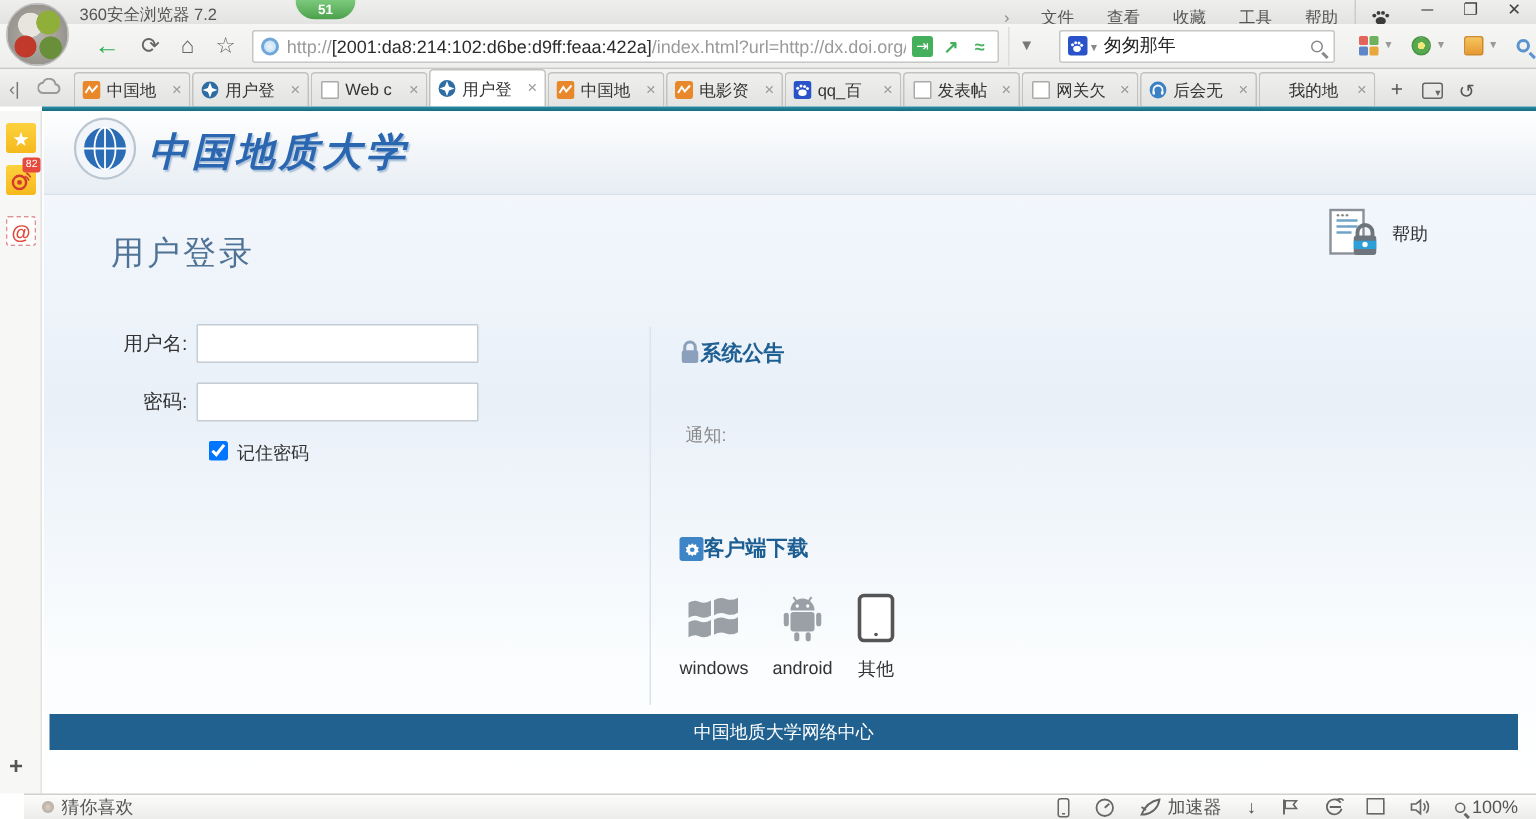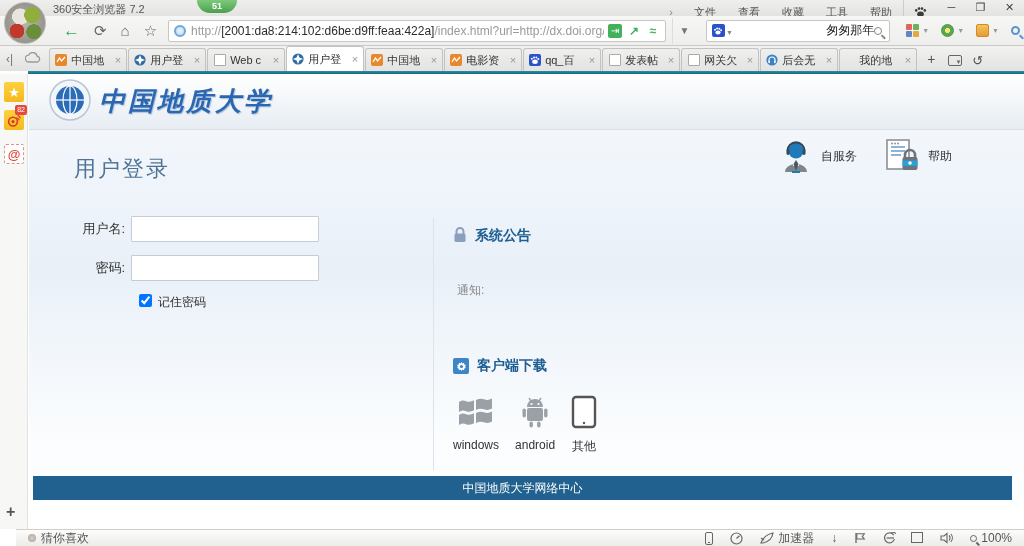--- a/index.html
+++ b/index.html
@@ -46,21 +46,21 @@
   .ua-ic { width:14px; height:14px; display:inline-flex; align-items:center; justify-content:center; }
   .ua-sq { background:#45b05c; color:#fff; font-size:10px; border-radius:2px; }
   .ua-ln { color:#45b05c; font-size:12px; font-weight:bold; }
   .url-drop { width:24px; height:26px; display:flex; align-items:center; justify-content:center;
     color:#777; font-size:10px; border-left:1px solid #ddd; margin-left:6px; }
   .searchbox { width:186px; height:22px; background:#fff; border:1px solid #c6c6c4; border-radius:2px;
     display:flex; align-items:center; padding:0 5px; margin-left:10px; font-size:12px; color:#222; }
   .baidu-sq { width:13px; height:13px; background:#2a52c9; border-radius:2px; flex:none;
     display:flex; align-items:center; justify-content:center; }
   .tiny-drop { font-size:7px; color:#888; margin:4px 3px 0 1px; }
-  .search-text { flex:1; white-space:nowrap; overflow:hidden;text-align:right; }
+  .search-text { flex:1; white-space:nowrap; overflow:hidden; }
   .mag { width:8px; height:8px; border:1.5px solid #888; border-radius:50%; position:relative; flex:none; margin-right:2px; }
   .mag::after { content:""; position:absolute; width:5px; height:1.5px; background:#888;
     transform:rotate(45deg); left:6px; top:8px; }
   .bar-tools { display:flex; align-items:center; margin-left:12px; gap:4px; }
   .tool-group { display:flex; align-items:center; padding:0 4px; }
   .tool-drop { font-size:7px; color:#999; margin-left:3px; }
   .grid-ic { width:13px; height:13px; display:grid; grid-template-columns:6px 6px; grid-gap:1px; }
   .grid-ic i { width:6px; height:6px; border-radius:1px; }
   .shield-ic { width:13px; height:13px; border-radius:50%; background:radial-gradient(#f3e67a 30%, #57a84f 32%); border:1px solid #4b9445; }
   .skin-ic { width:13px; height:13px; border-radius:2px; background:linear-gradient(#f6c45c,#e69a33); border:1px solid #cf8a2b; }
@@ -123,21 +123,21 @@
   .bluebtn { width:92px; height:30px; border:1px solid #7fc0ee; border-radius:3px;
     background:linear-gradient(#58aee8,#2a7ecb 55%,#1a6cc0); color:#fff; font-size:15px;
     display:inline-flex; align-items:center; justify-content:center; gap:0;
     box-shadow:inset 0 1px 0 rgba(255,255,255,.45); }
   .bluebtn .bic { display:inline-flex; padding-right:8px; }
   .bluebtn .btxt { border-left:1px solid rgba(255,255,255,.55); padding-left:9px; letter-spacing:2px; }
 
   .vdivider { position:absolute; left:404px; top:88px; height:252px; border-left:1px solid #dbe4ee; }
 
   .rightcol { position:absolute; left:424px; top:96px; width:300px; }
-  .sec-title { display:flex; align-items:center; gap:8px; font-size:14px; font-weight:bold; color:#1d5e93; }
+  .sec-title { display:flex; align-items:center; gap:0; font-size:14px; font-weight:bold; color:#1d5e93; }
   .notice { margin:36px 0 0 4px; font-size:12px; color:#8a8a8a; }
   .dl-title { margin-top:58px; }
   .gearbox { width:16px; height:16px; background:#3d85c6; border-radius:2px; display:flex; align-items:center; justify-content:center; }
   .dl-icons { margin-top:20px; display:flex; gap:16px; }
   .dl-item { display:flex; flex-direction:column; align-items:center; gap:6px; font-size:12px; color:#333; }
 
   .page-footer { position:absolute; left:4px; right:12px; top:346px; height:24px;
     background:#20618f; color:#fff; font-size:12px; display:flex; align-items:center; justify-content:center; }
 
   
@@ -374,33 +374,20 @@
           <line x1="7" y1="21" x2="35" y2="21" stroke="#fff" stroke-width="1.2"></line>
           <line x1="21" y1="7" x2="21" y2="35" stroke="#fff" stroke-width="1.2"></line>
         </svg>
     </span>
     <span class="uni-brand">中国地质大学</span>
   </div>
   <div class="page-body">
     <div class="login-heading">用户登录</div>
 
     <div class="quicklinks">
-      <span class="qlink">
-        <svg width="36" height="36" viewBox="0 0 36 36">
-            <path d="M7 34 a11 8 0 0 1 22 0 z" fill="#7d858d"></path>
-            <rect x="14" y="33" width="8" height="2" fill="#1e7ab8"></rect>
-            <circle cx="18" cy="13" r="7.5" fill="#1e7ab8"></circle>
-            <path d="M9.5 13 a8.5 8.5 0 0 1 17 0" fill="none" stroke="#35495c" stroke-width="2.4"></path>
-            <rect x="24.5" y="12" width="3" height="5" rx="1.4" fill="#35495c"></rect>
-            <rect x="8.5" y="12" width="3" height="5" rx="1.4" fill="#35495c"></rect>
-            <rect x="15" y="26" width="6" height="2" fill="#e8eef3"></rect>
-            <path d="M18 22 l2.4 4 -2.4 7 -2.4 -7 z" fill="#4a5561"></path>
-          </svg>
-        <span>自服务</span>
-      </span>
       <span class="qlink">
         <svg width="38" height="36" viewBox="0 0 38 36">
             <rect x="4" y="2" width="22" height="29" fill="#fff" stroke="#8a9099" stroke-width="1.6"></rect>
             <line x1="8" y1="9" x2="22" y2="9" stroke="#6fa3c8" stroke-width="1.6"></line>
             <line x1="8" y1="13" x2="22" y2="13" stroke="#6fa3c8" stroke-width="1.6"></line>
             <line x1="8" y1="17" x2="18" y2="17" stroke="#6fa3c8" stroke-width="1.6"></line>
             <circle cx="9" cy="5.5" r="0.9" fill="#888"></circle>
             <circle cx="12" cy="5.5" r="0.9" fill="#888"></circle>
             <circle cx="15" cy="5.5" r="0.9" fill="#888"></circle>
             <path d="M22 20 v-3 a5 5 0 0 1 10 0 v3" fill="none" stroke="#6d747c" stroke-width="2.6"></path>

